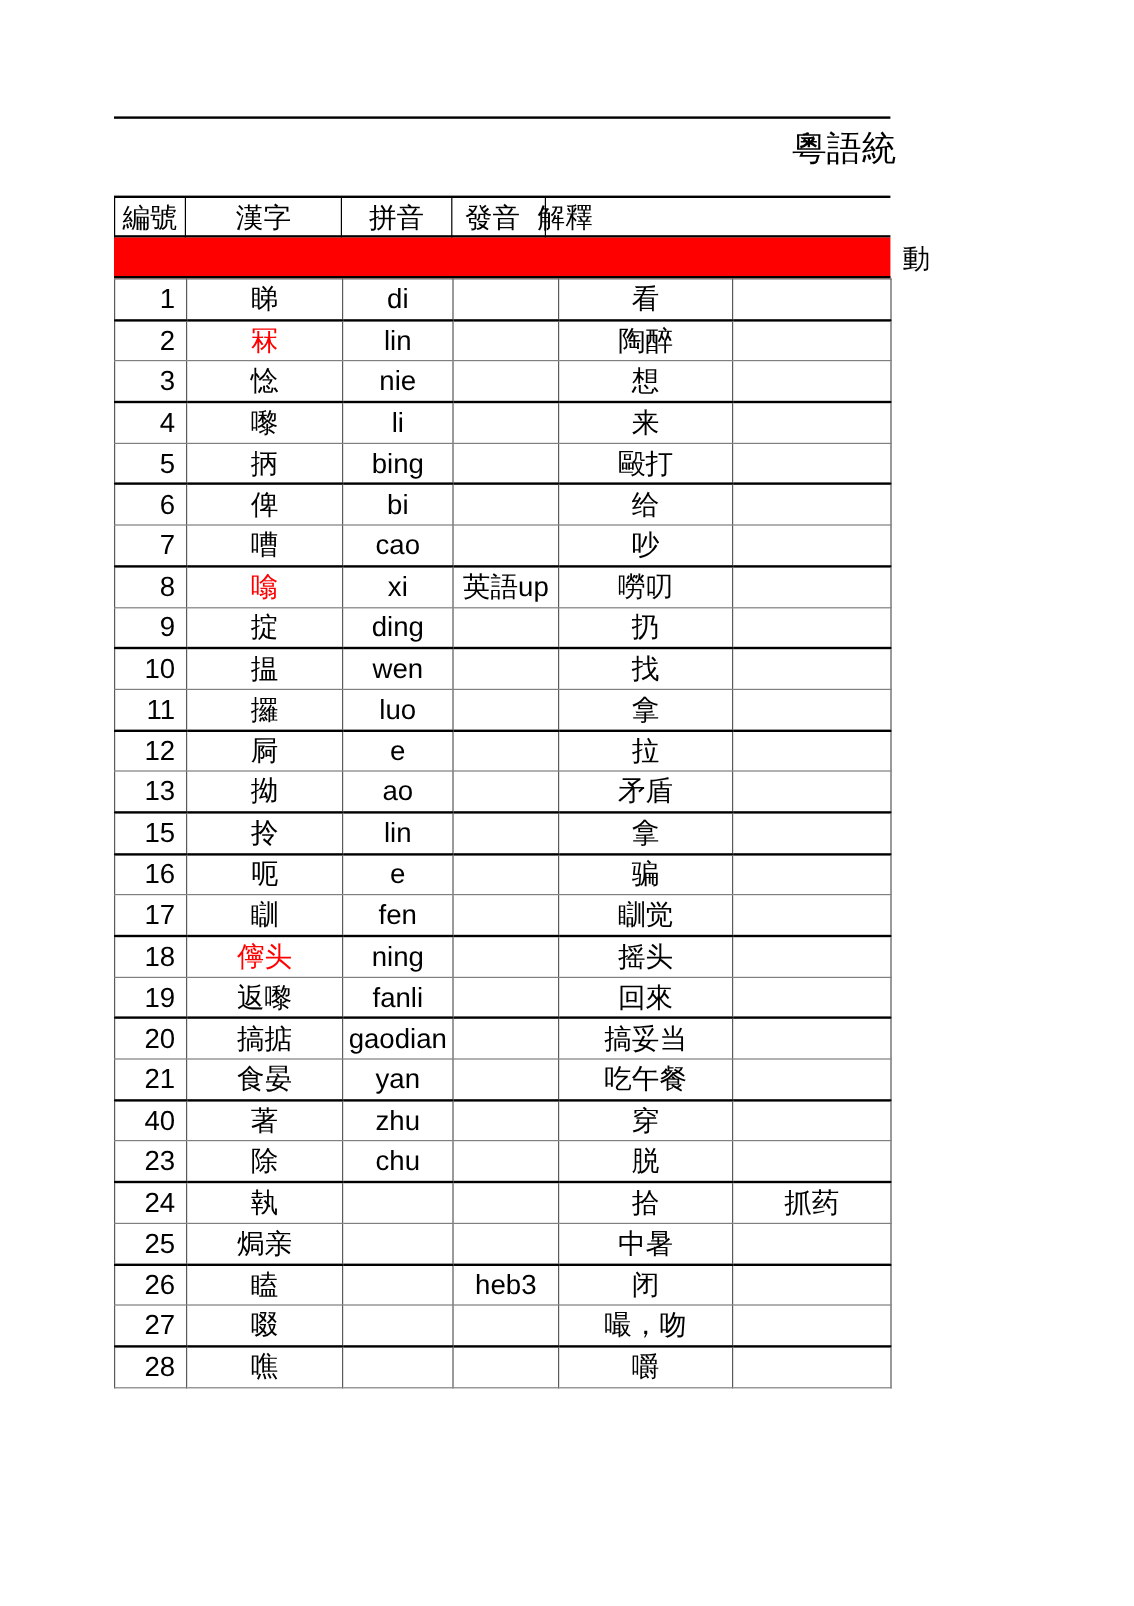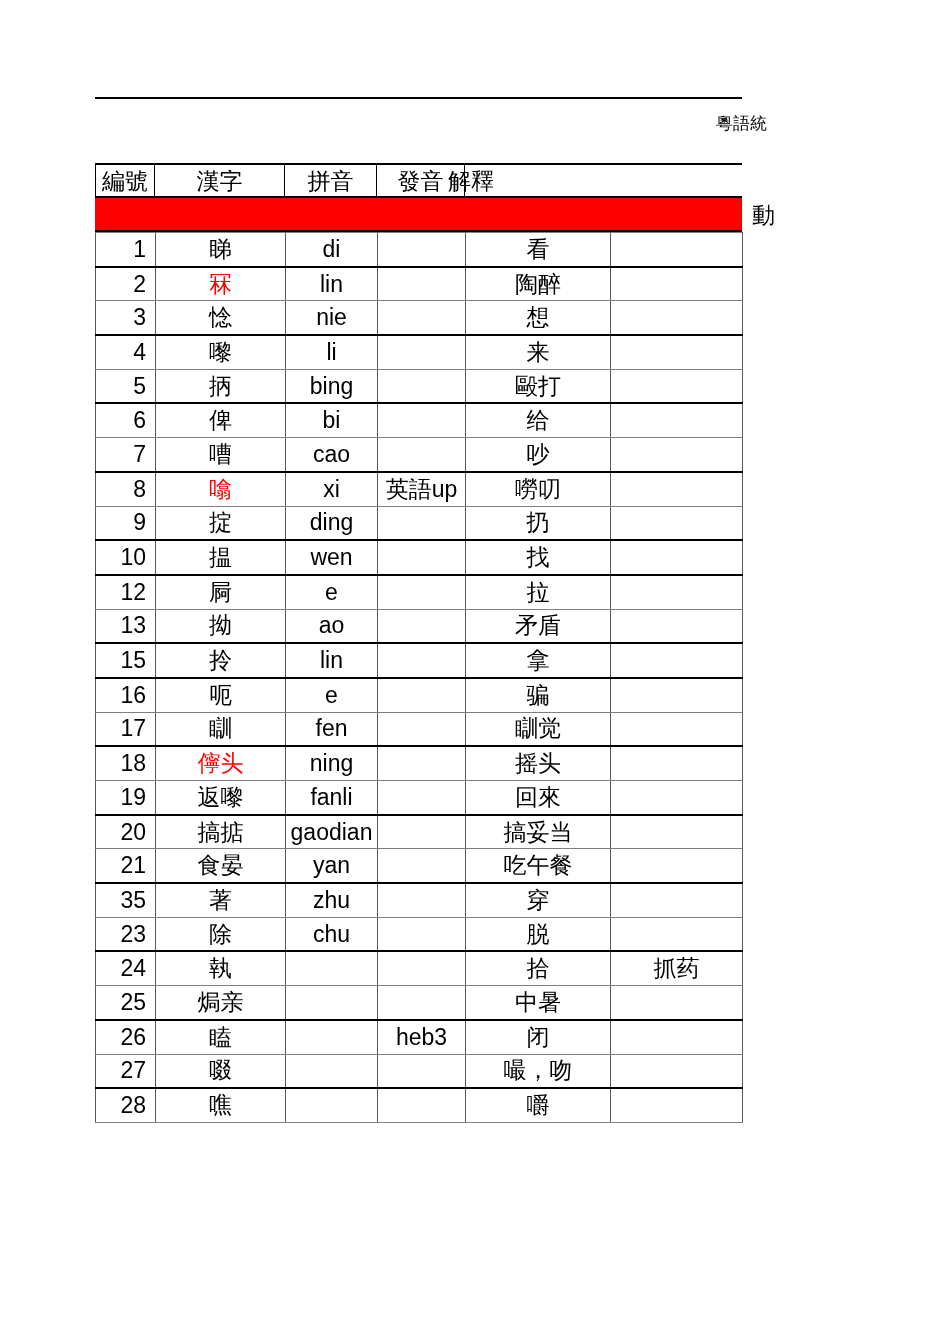--- a/index.html
+++ b/index.html
@@ -31,23 +31,23 @@
     left: 95px;
     top: 97px;
     width: 647px;
     height: 68px;
     border-top: 2px solid #000000;
     border-bottom: 2px solid #000000;
     box-sizing: border-box;
   }
   .title-text {
     position: absolute;
-    left: 716px;
+    left: 660px;
     top: 110px;
-    font-size: 17px;
+    font-size: 29px;
     line-height: 28px;
     color: #000000;
     white-space: nowrap;
   }
 
   
   .header-row {
     position: absolute;
     left: 95px;
     top: 165px;
@@ -139,21 +139,21 @@
 
 <div id="sheet">
 
   <div class="title-row"></div>
   <div class="title-text">粵語統</div>
 
   <div class="header-row">
     <div class="hcell first" style="left:0px; width:60px;">編號</div>
     <div class="hcell" style="left:60px; width:130px;">漢字</div>
     <div class="hcell" style="left:190px; width:92px;">拼音</div>
-    <div class="hcell" style="left:282px; width:88px;">發音</div>
+    <div class="hcell" style="left:272px; width:88px;">發音</div>
     <div class="hcell expl" style="left:350px; width:277px;">解釋</div>
   </div>
 
   <div class="red-band"></div>
   <div class="red-band-label">動</div>
 
   <table id="grid">
     <colgroup>
       <col style="width:60px">
       <col style="width:130px">
@@ -236,20 +236,28 @@
           <td class="c-extra"></td>
         </tr>
         <tr class="heavy-top">
           <td class="c-num">10</td>
           <td class="c-han">揾</td>
           <td class="c-pin">wen</td>
           <td class="c-pron"></td>
           <td class="c-expl">找</td>
           <td class="c-extra"></td>
         </tr>
+        <tr class="heavy-bottom">
+          <td class="c-num">11</td>
+          <td class="c-han">攞</td>
+          <td class="c-pin">luo</td>
+          <td class="c-pron"></td>
+          <td class="c-expl">拿</td>
+          <td class="c-extra"></td>
+        </tr>
         <tr class="heavy-top">
           <td class="c-num">12</td>
           <td class="c-han">屙</td>
           <td class="c-pin">e</td>
           <td class="c-pron"></td>
           <td class="c-expl">拉</td>
           <td class="c-extra"></td>
         </tr>
         <tr class="heavy-bottom">
           <td class="c-num">13</td>
@@ -309,21 +317,21 @@
         </tr>
         <tr class="heavy-bottom">
           <td class="c-num">21</td>
           <td class="c-han">食晏</td>
           <td class="c-pin">yan</td>
           <td class="c-pron"></td>
           <td class="c-expl">吃午餐</td>
           <td class="c-extra"></td>
         </tr>
         <tr class="heavy-top">
-          <td class="c-num">35</td>
+          <td class="c-num">40</td>
           <td class="c-han">著</td>
           <td class="c-pin">zhu</td>
           <td class="c-pron"></td>
           <td class="c-expl">穿</td>
           <td class="c-extra"></td>
         </tr>
         <tr class="heavy-bottom">
           <td class="c-num">23</td>
           <td class="c-han">除</td>
           <td class="c-pin">chu</td>

